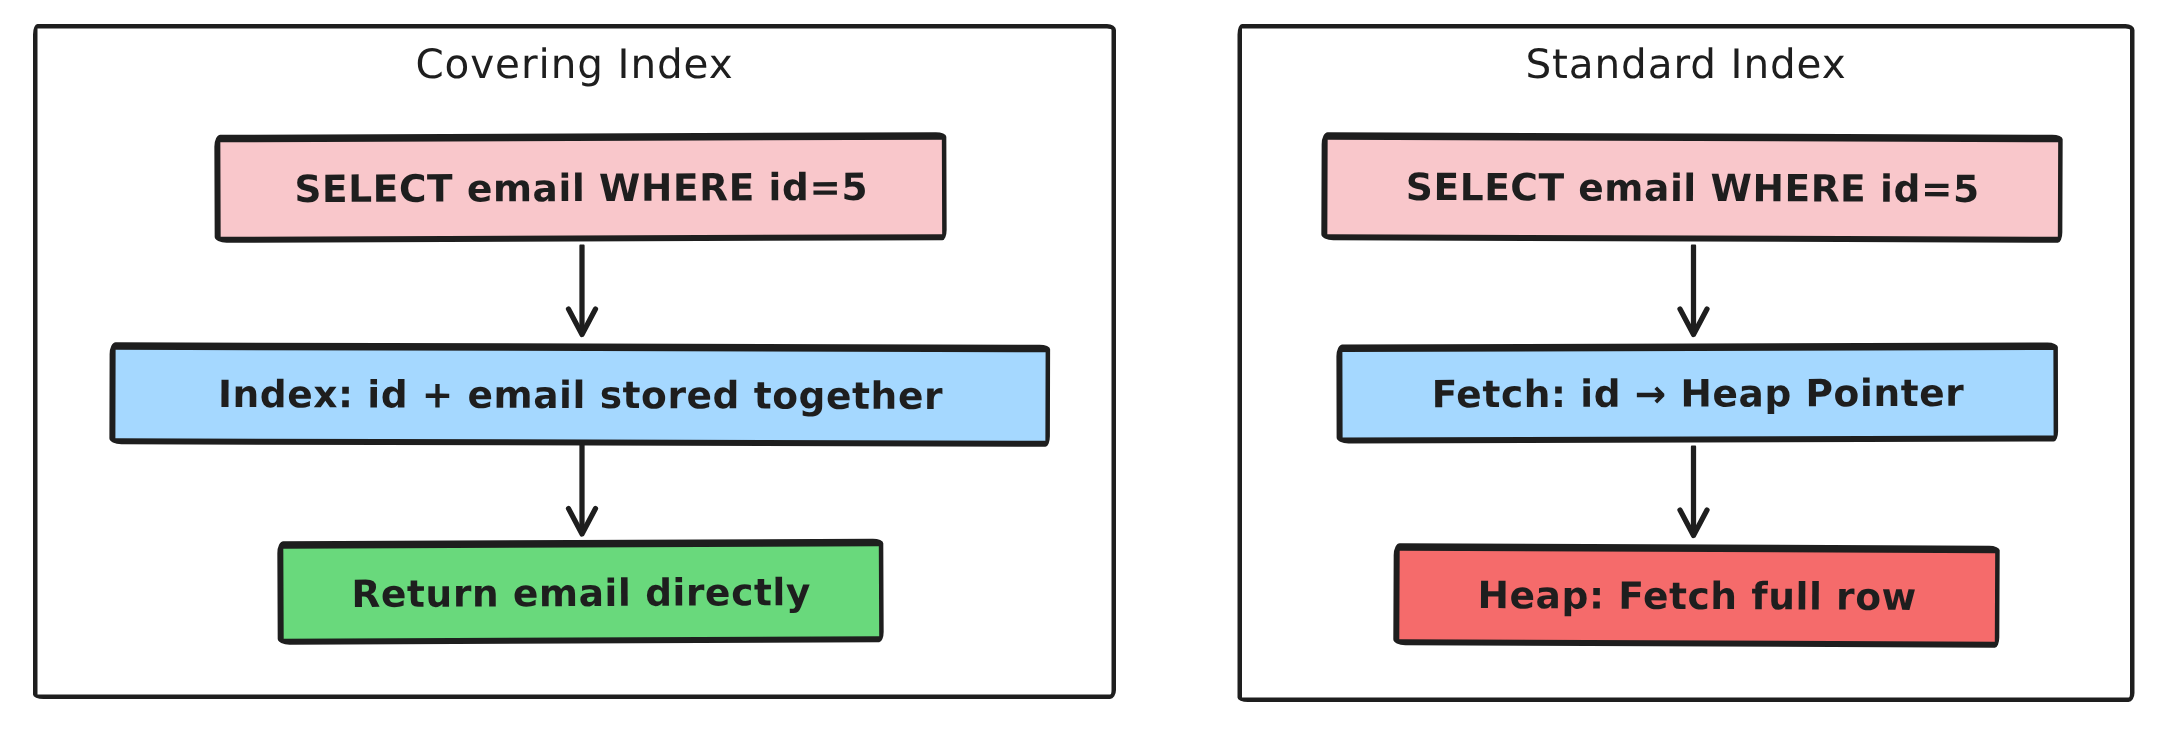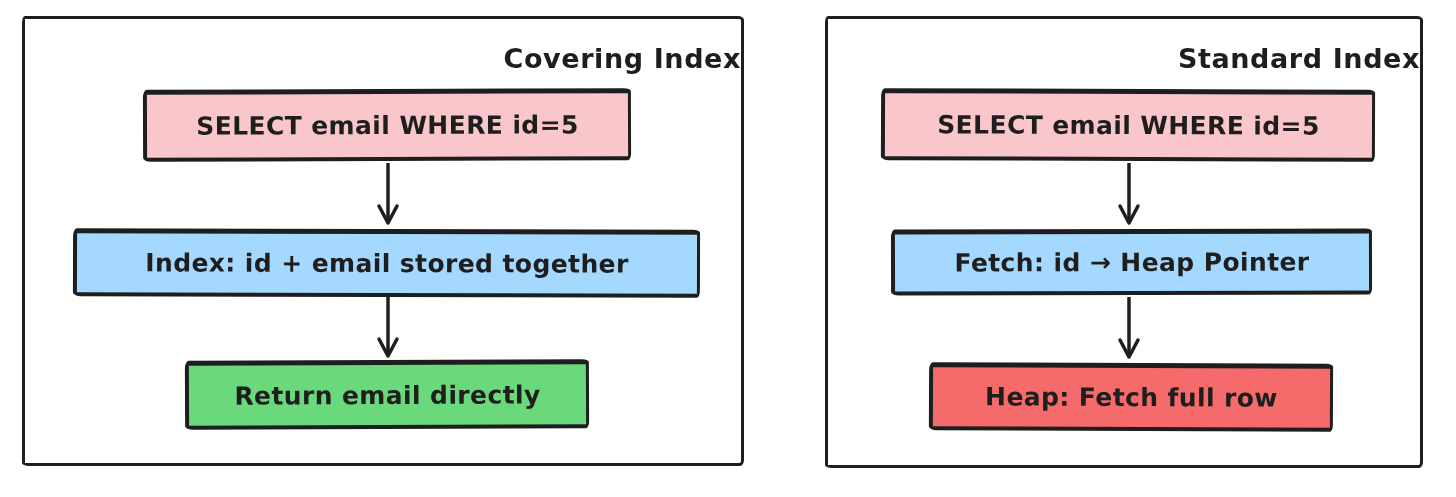--- a/index.html
+++ b/index.html
@@ -20,26 +20,26 @@
     position: absolute;
     box-sizing: border-box;
     background: var(--background, #ffffff);
     border: 3.5px solid var(--stroke, #1e1e1e);
     border-radius: 3px 6px 4px 7px / 7px 4px 6px 3px;
   }
   .panel-left  { left: 22px;  top: 16px; width: 722px; height: 450px; }
   .panel-right { left: 825px; top: 16px; width: 598px; height: 452px; }
   .panel-title {
     position: absolute;
-    top: 24px;
+    top: 9px;
     left: 0;
     right: 0;
-    text-align: right;
+    text-align: center;
     font-size: 27px;
-    font-weight: 700;
+    font-weight: 400;
     letter-spacing: 0.6px;
   }
   .node {
     position: absolute;
     box-sizing: border-box;
     display: flex;
     align-items: center;
     justify-content: center;
     border-style: solid;
     border-color: var(--stroke, #1e1e1e);

